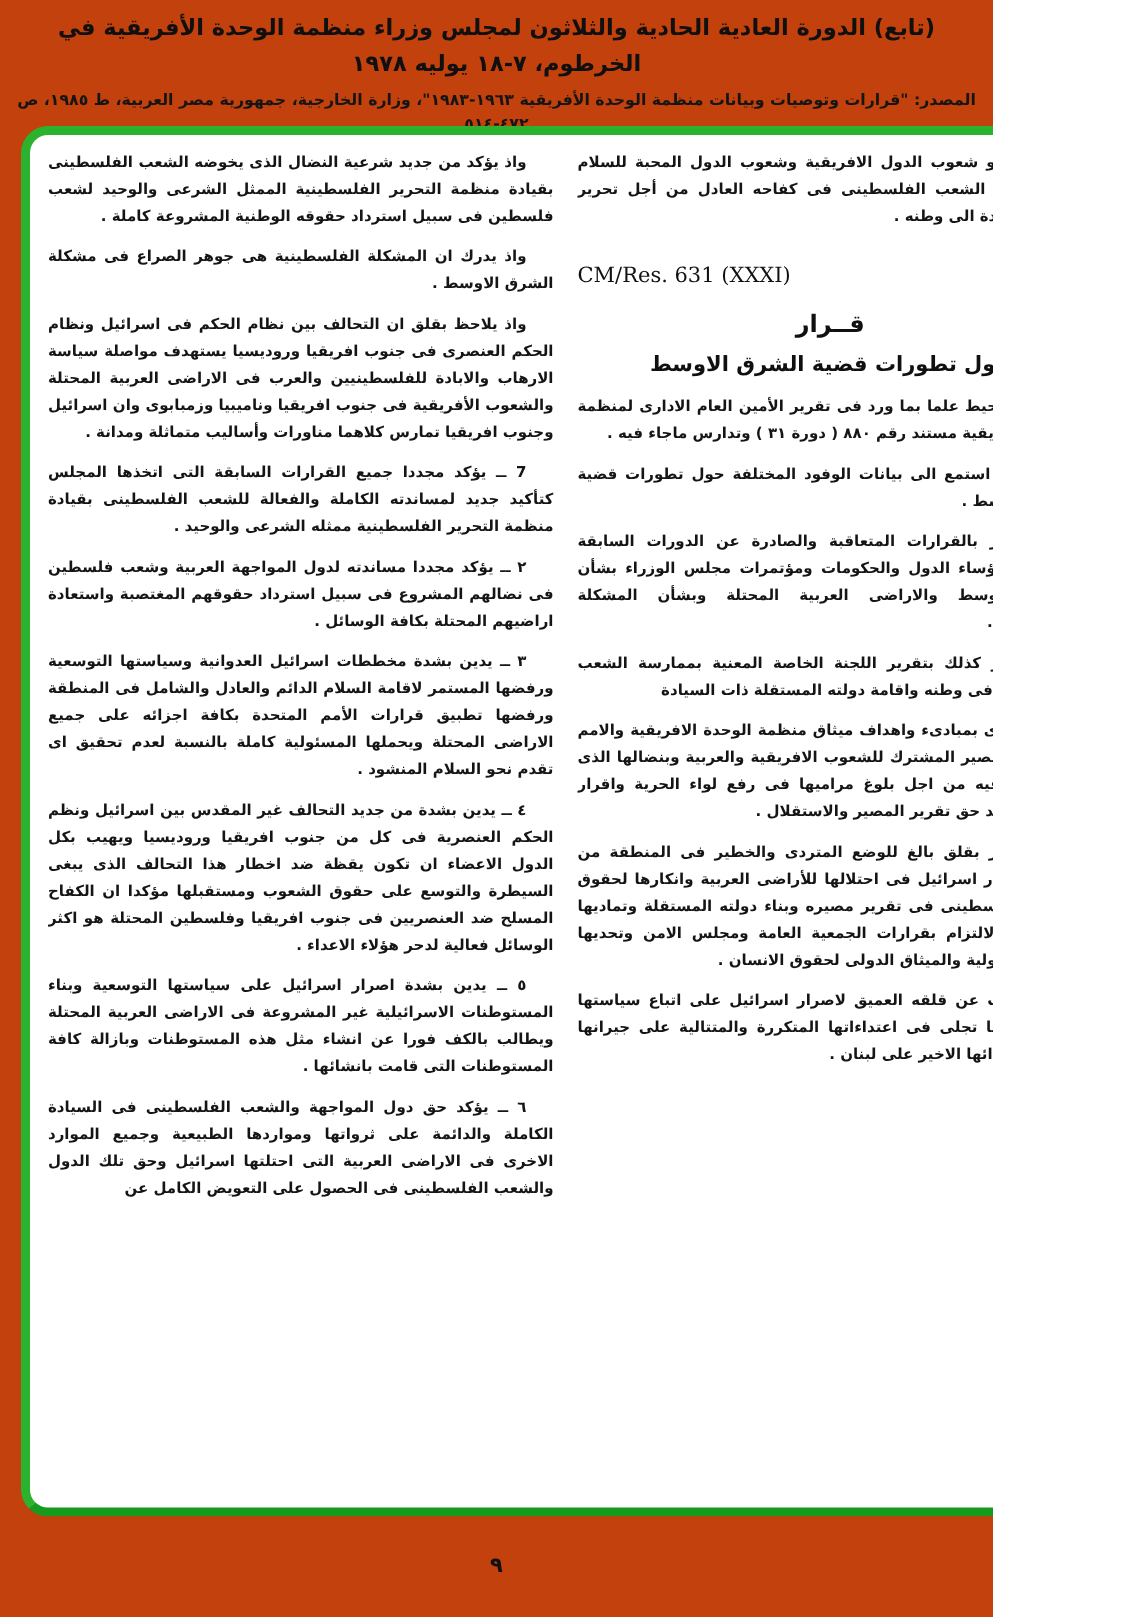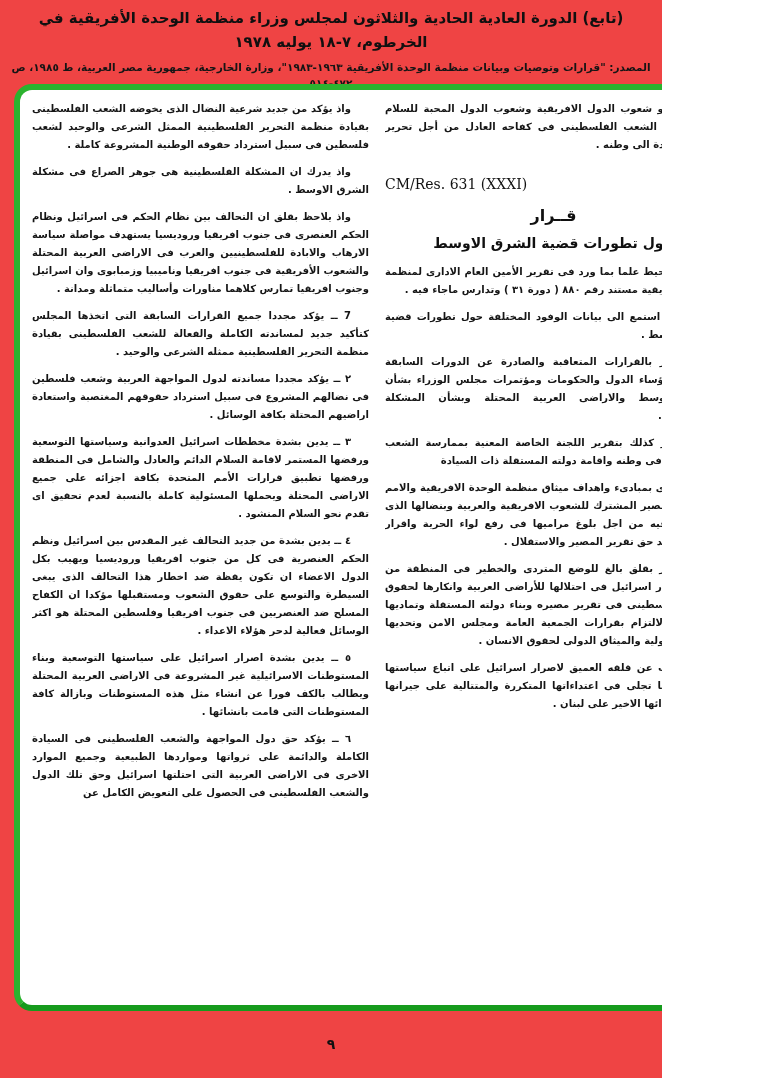--- a/index.html
+++ b/index.html
@@ -1,17 +1,17 @@
 <!DOCTYPE html>
 <html lang="ar"><head>
 <meta charset="utf-8">
 <style>
   html,body{margin:0;padding:0;background:#ffffff;}
   .page{
-    position:relative;width:662px;height:1078px;background:#ef4444;
+    position:relative;width:662px;height:1078px;background:#c2410c;
     font-family:"DejaVu Sans",sans-serif;color:#141414;overflow:hidden;
   }
   .doc-header{position:absolute;top:6px;left:6px;right:6px;text-align:center;direction:rtl;}
   .doc-title{font-size:15px;font-weight:bold;line-height:24px;color:#101010;}
   .doc-source{font-size:10.5px;font-weight:bold;line-height:16px;margin-top:5px;color:#151515;}
   .green-box{
     position:absolute;top:84px;left:14px;width:726px;height:927px;box-sizing:border-box;
     border:6px solid #2bb32f;border-bottom-color:#169b1d;border-radius:18px;
     padding:10px 12px;display:flex;direction:rtl;gap:16px;overflow:hidden;background:#ffffff;
   }

